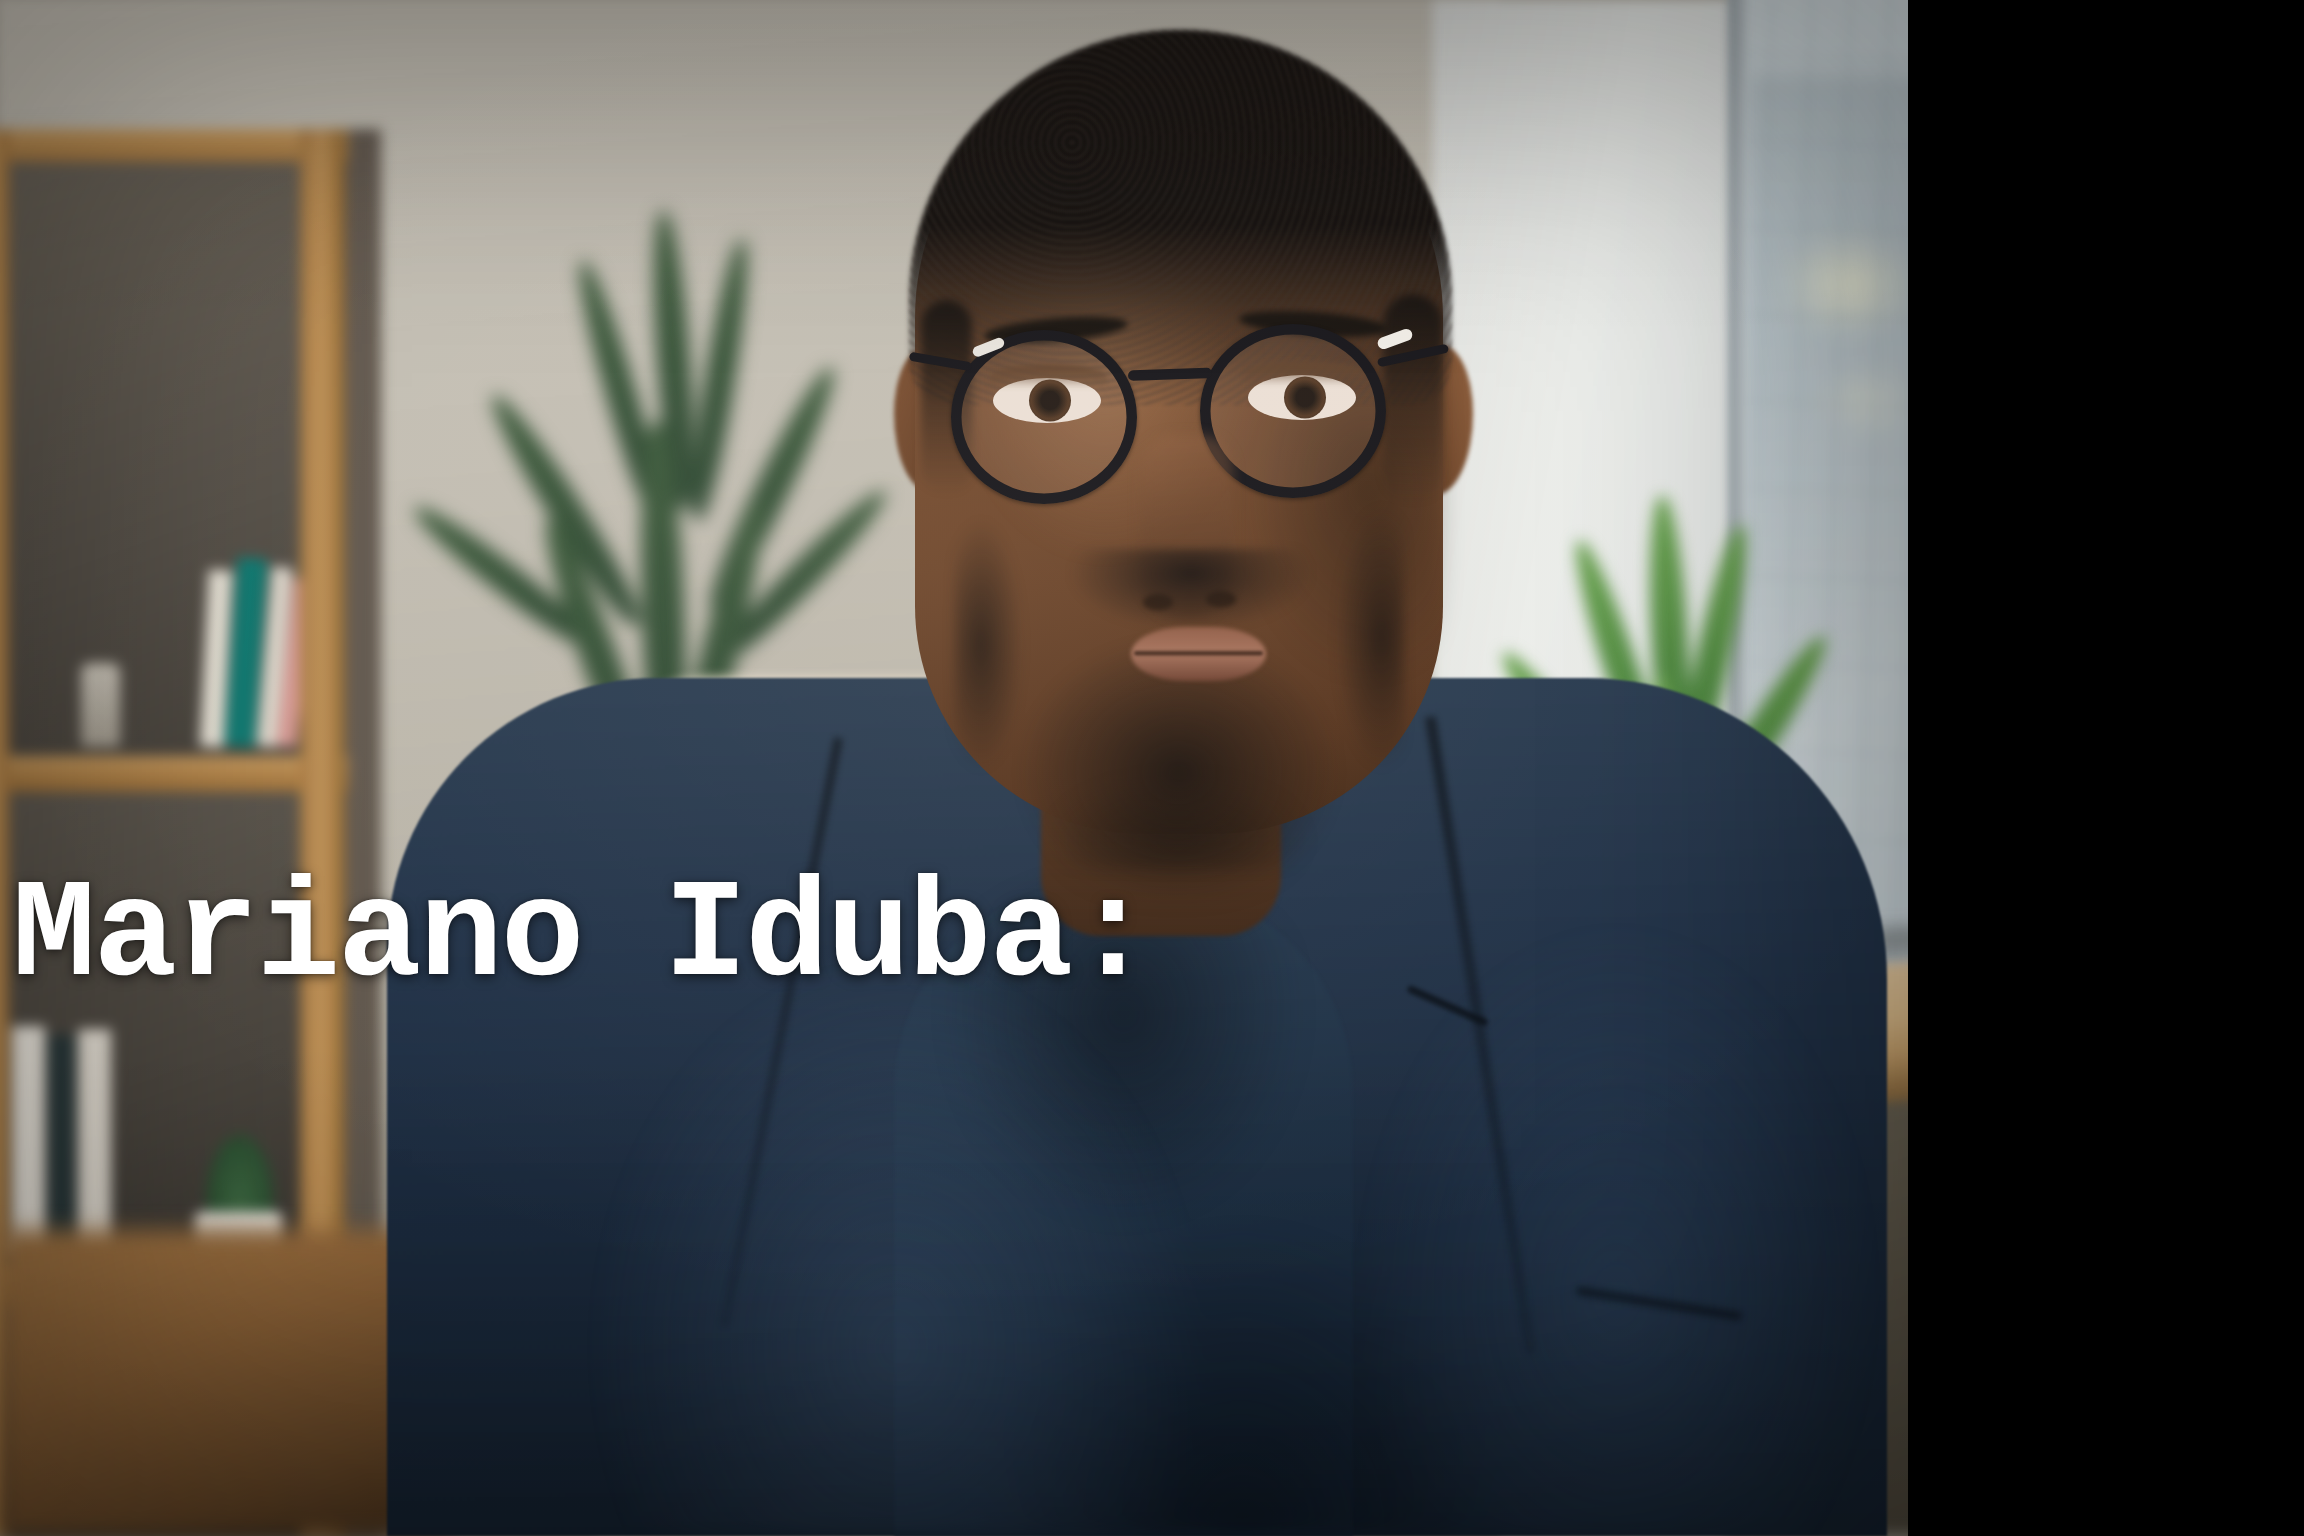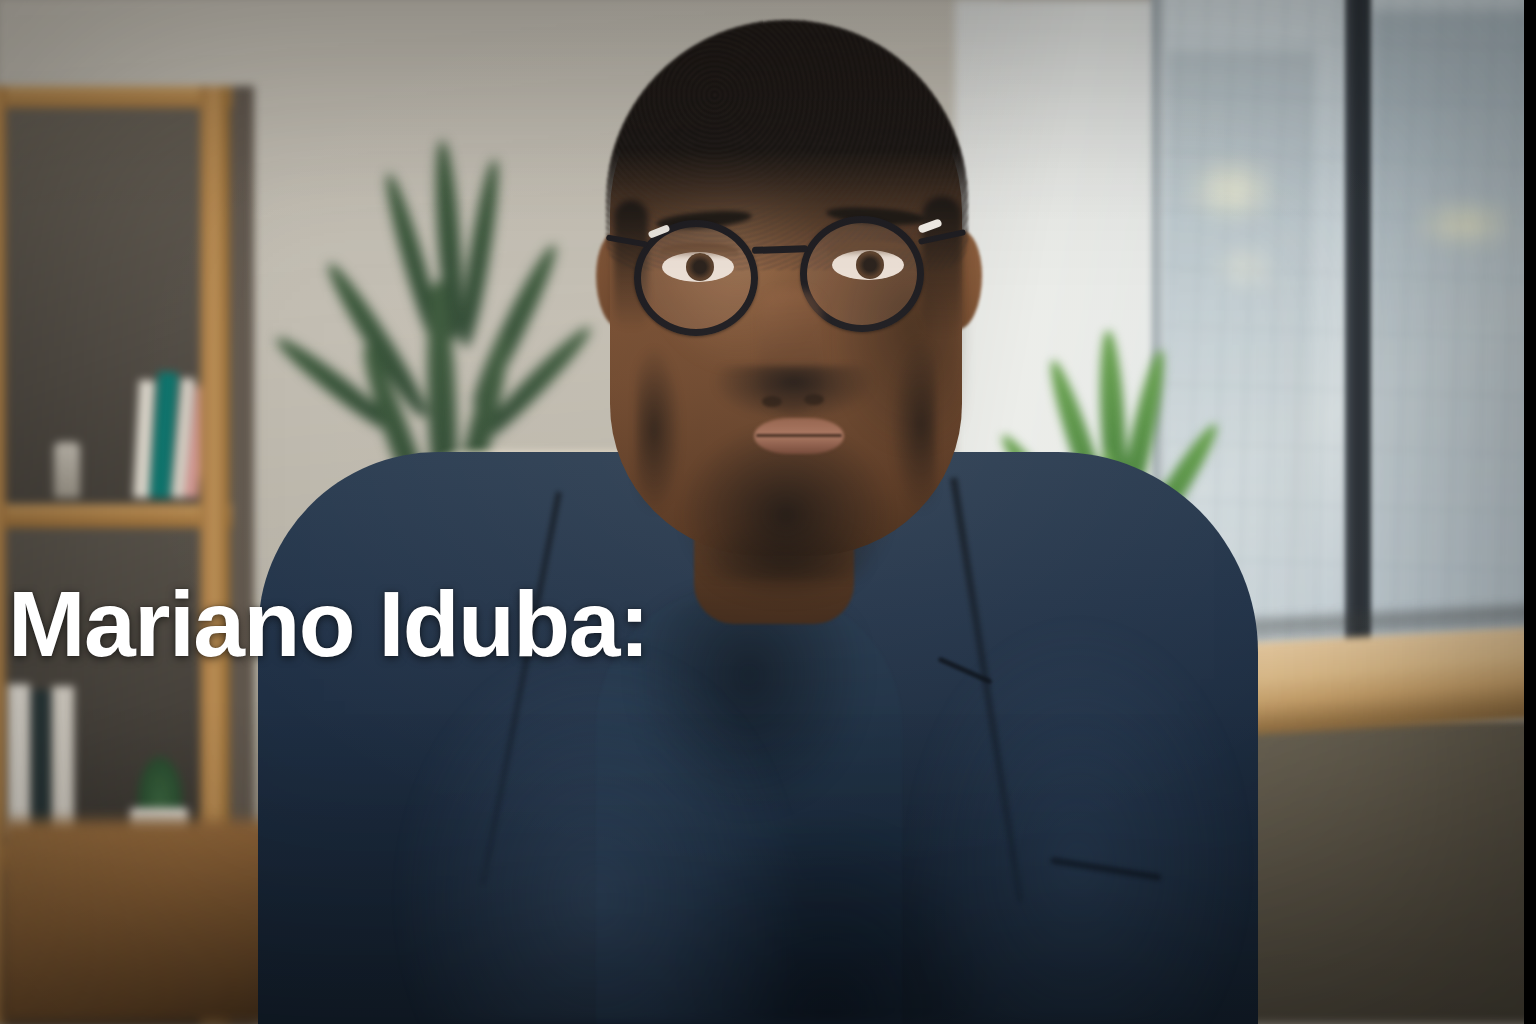--- a/index.html
+++ b/index.html
@@ -1,22 +1,22 @@
 <!DOCTYPE html>
 <html><head>
 <meta charset="utf-8">
 <style>
   * { margin:0; padding:0; box-sizing:border-box; }
   html,body { width:1536px; height:1024px; overflow:hidden; background:#000; }
 
   .stage{
     position:relative;
-    width:1524px; height:1024px;
+    width:1272px; height:1024px;
     overflow:hidden;
-    font-family:Liberation Sans, sans-serif;
+    font-family:Liberation Mono, monospace;
     padding-left:12px;
   }
 
   
   .photo{ position:absolute; inset:0; overflow:hidden; background:#b9b3a8; }
 
   
   .wall-beige{
     position:absolute; left:0; top:0; width:1000px; height:1024px;
     background:linear-gradient(175deg,#c9c4b9 0%,#c3beb3 30%,#b7b2a6 62%,#8e8676 86%,#6e6658 100%);

